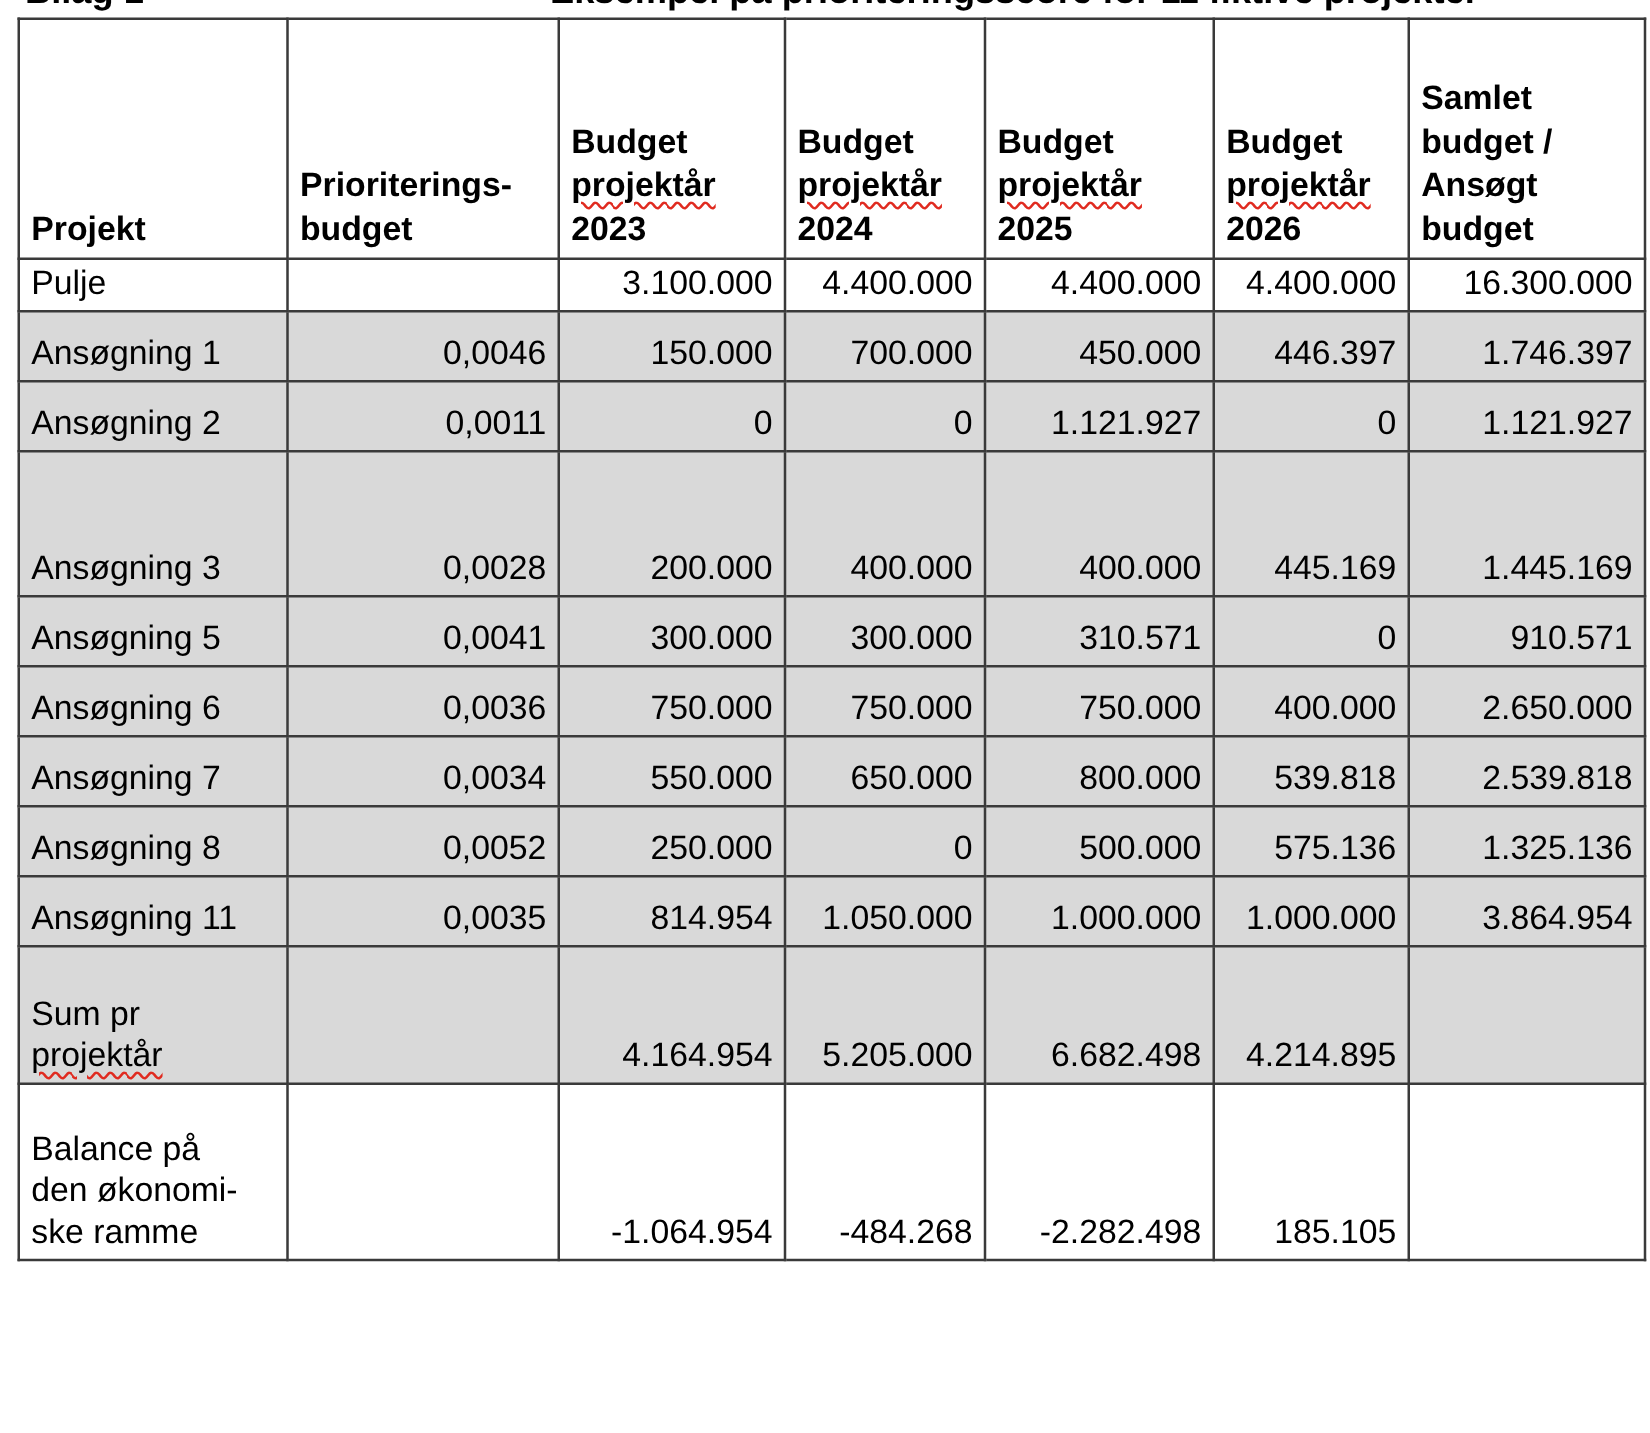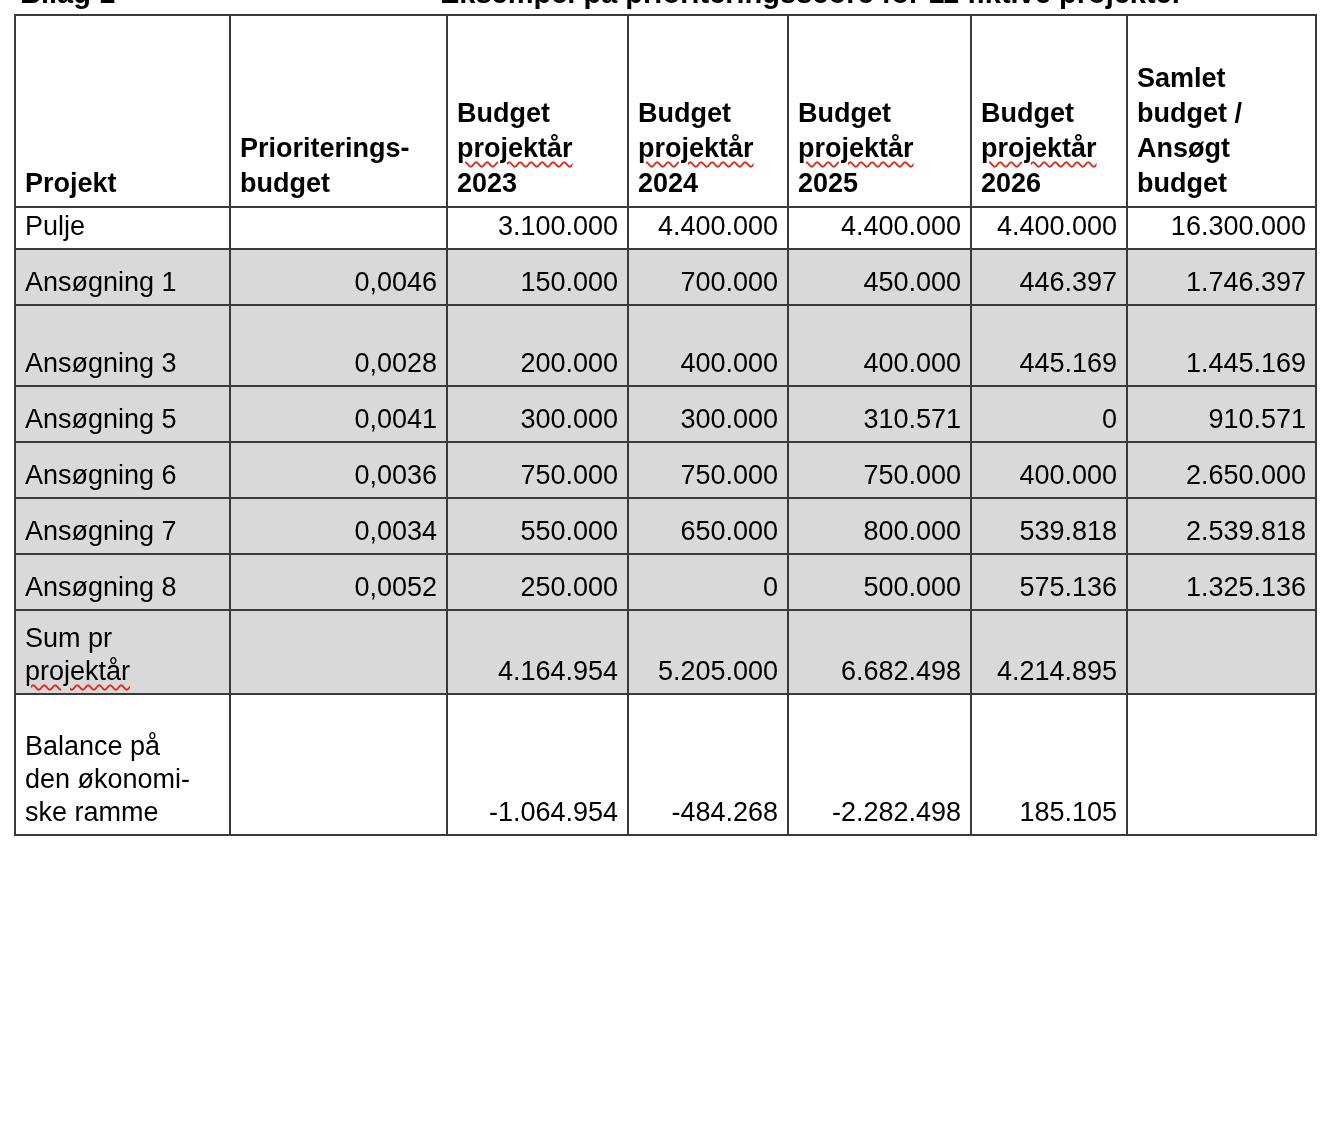--- a/index.html
+++ b/index.html
@@ -22,22 +22,22 @@
     border:2px solid #3a3a3a;vertical-align:bottom;
     padding:2px 9px 5px 9px;font-size:27px;line-height:33px;
     white-space:nowrap;font-weight:normal;text-align:left;
   }
   th{font-weight:bold;line-height:35px;}
   td.num{text-align:right;}
   tr.shaded td{background:#d9d9d9;}
   tr.h-header{height:192px;}
   tr.h-sm{height:26px;}
   tr.h-n{height:56px;}
-  tr.h-tall{height:81px;}
-  tr.h-sum{height:84px;}
+  tr.h-tall{height:116px;}
+  tr.h-sum{height:110px;}
   tr.h-bal{height:141px;}
   .hl{display:block;}
   .wavy{
     text-decoration-line:underline;
     text-decoration-style:wavy;
     text-decoration-color:#e02b20;
     text-decoration-thickness:2px;
     text-underline-offset:4px;
     margin-top:30px;
   }
@@ -114,20 +114,29 @@
     <tr class="h-n shaded">
       <td>Ansøgning 1</td>
       <td class="num">0,0046</td>
       <td class="num">150.000</td>
       <td class="num">700.000</td>
       <td class="num">450.000</td>
       <td class="num">446.397</td>
       <td class="num">1.746.397</td>
     </tr>
 
+    <tr class="h-n shaded">
+      <td>Ansøgning 2</td>
+      <td class="num">0,0011</td>
+      <td class="num">0</td>
+      <td class="num">0</td>
+      <td class="num">1.121.927</td>
+      <td class="num">0</td>
+      <td class="num">1.121.927</td>
+    </tr>
 
     <tr class="h-tall shaded">
       <td>Ansøgning 3</td>
       <td class="num">0,0028</td>
       <td class="num">200.000</td>
       <td class="num">400.000</td>
       <td class="num">400.000</td>
       <td class="num">445.169</td>
       <td class="num">1.445.169</td>
     </tr>
@@ -168,20 +177,29 @@
       <td class="num">0,0052</td>
       <td class="num">250.000</td>
       <td class="num">0</td>
       <td class="num">500.000</td>
       <td class="num">575.136</td>
       <td class="num">1.325.136</td>
     </tr>
 
 
 
+    <tr class="h-n shaded">
+      <td>Ansøgning 11</td>
+      <td class="num">0,0035</td>
+      <td class="num">814.954</td>
+      <td class="num">1.050.000</td>
+      <td class="num">1.000.000</td>
+      <td class="num">1.000.000</td>
+      <td class="num">3.864.954</td>
+    </tr>
 
     <tr class="h-sum shaded">
       <td>
         <span class="hl">Sum pr</span>
         <span class="hl"><span class="wavy">projektår</span></span>
       </td>
       <td class="num"></td>
       <td class="num">4.164.954</td>
       <td class="num">5.205.000</td>
       <td class="num">6.682.498</td>

